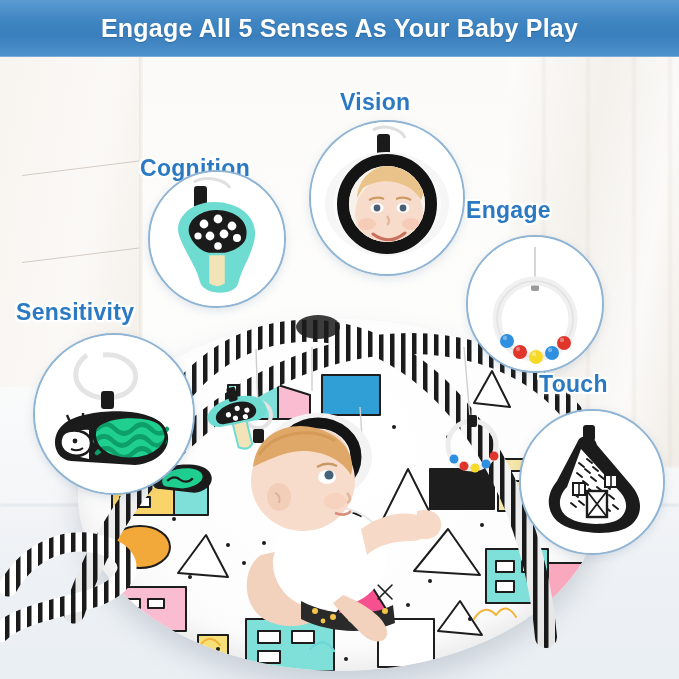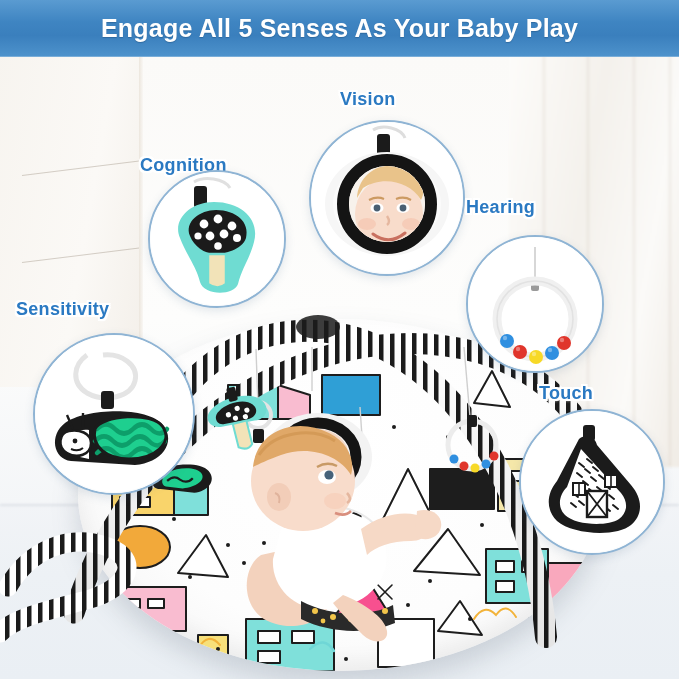--- a/index.html
+++ b/index.html
@@ -60,21 +60,21 @@
   #baby{position:absolute;left:175px;top:118px;width:220px;height:250px;}
 
   
   .callout{position:absolute;border-radius:50%;
     border:2px solid #8fb4d4;background:#ffffff;
     box-shadow:0 3px 10px rgba(80,110,140,.16);
     overflow:hidden;}
   .callout-inner{position:absolute;inset:0;border-radius:50%;overflow:hidden;
     background:radial-gradient(circle at 50% 42%,#ffffff 0%,#fdfefe 62%,#f3f6f9 100%);}
   .label{
-    position:absolute;color:#2a79c2;font-size:18px;font-weight:bold;white-space:nowrap;
+    position:absolute;color:#2a79c2;font-size:23px;font-weight:bold;white-space:nowrap;
     text-shadow:
       -2px -2px 0 #fff, 2px -2px 0 #fff, -2px 2px 0 #fff, 2px 2px 0 #fff,
       -2px 0 0 #fff, 2px 0 0 #fff, 0 -2px 0 #fff, 0 2px 0 #fff,
       0 2px 3px rgba(255,255,255,.9);
     letter-spacing:.3px;
   }
 </style>
 </head>
 <body>
 
@@ -414,21 +414,21 @@
             <path d="M58 78 q8 -4 15 -1 M85 77 q8 -3 15 1" stroke="#cc9a62" stroke-width="2.2" fill="none"></path>
             <path d="M76 94 q4 6 0 9" stroke="#e5b79f" stroke-width="2.4" fill="none"></path>
             <path d="M62 112 q16 12 32 -1" stroke="#c9705f" stroke-width="3" fill="none" stroke-linecap="round"></path>
             <ellipse cx="56" cy="102" rx="9" ry="6" fill="#f5c3ad" opacity=".65"></ellipse>
             <ellipse cx="100" cy="102" rx="9" ry="6" fill="#f5c3ad" opacity=".65"></ellipse>
           </g>
         </svg>
       </div>
     </div>
 
-    <div class="label" style="left:466px;top:140px">Hearing</div>
+    <div class="label" style="left:466px;top:140px">Engage</div>
     <div class="callout" style="left:466px;top:178px;width:134px;height:134px">
       <div class="callout-inner">
         <svg width="134" height="134" viewBox="0 0 134 134">
           <circle cx="67" cy="67" r="66" fill="#ffffff"></circle>
           <path d="M67 10 L67 48" stroke="#d7d7d7" stroke-width="2"></path>
           <rect x="63" y="46" width="8" height="8" rx="2" fill="#9a9a9a"></rect>
 
           <circle cx="67" cy="82" r="38" fill="none" stroke="#f0f0f0" stroke-width="9"></circle>
           <circle cx="67" cy="82" r="38" fill="none" stroke="#e2e2e2" stroke-width="1.6"></circle>
 
@@ -441,21 +441,21 @@
             <circle cx="37" cy="101" r="2.2"></circle>
               <circle cx="50" cy="112" r="2.2"></circle>
             <circle cx="66" cy="117" r="2.2"></circle>
               <circle cx="82" cy="113" r="2.2"></circle>
             <circle cx="94" cy="103" r="2.2"></circle>
           </g>
         </svg>
       </div>
     </div>
 
-    <div class="label" style="left:539px;top:326px">Touch</div>
+    <div class="label" style="left:539px;top:314px">Touch</div>
     <div class="callout" style="left:519px;top:352px;width:142px;height:142px">
       <div class="callout-inner">
         <svg width="142" height="142" viewBox="0 0 142 142">
           <circle cx="71" cy="71" r="70" fill="#ffffff"></circle>
           <rect x="62" y="14" width="12" height="16" rx="3" fill="#1b1b1b"></rect>
 
           <path d="M58 28 C 66 22, 74 26, 76 34 L 110 74 C 122 88, 122 104, 110 114
                    C 96 126, 52 124, 36 110 C 24 98, 26 82, 36 70 Z" fill="#1b1b1b"></path>
 
           <path d="M60 38 L 100 82 C 108 92, 106 102, 98 108 C 86 116, 54 114, 44 104

